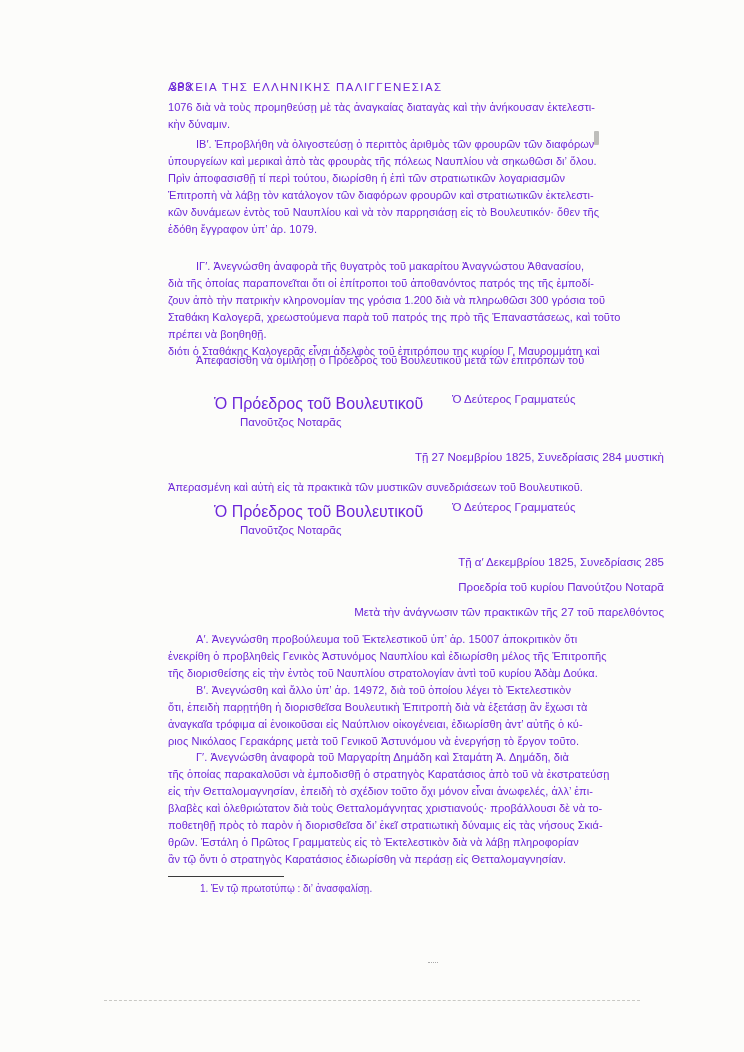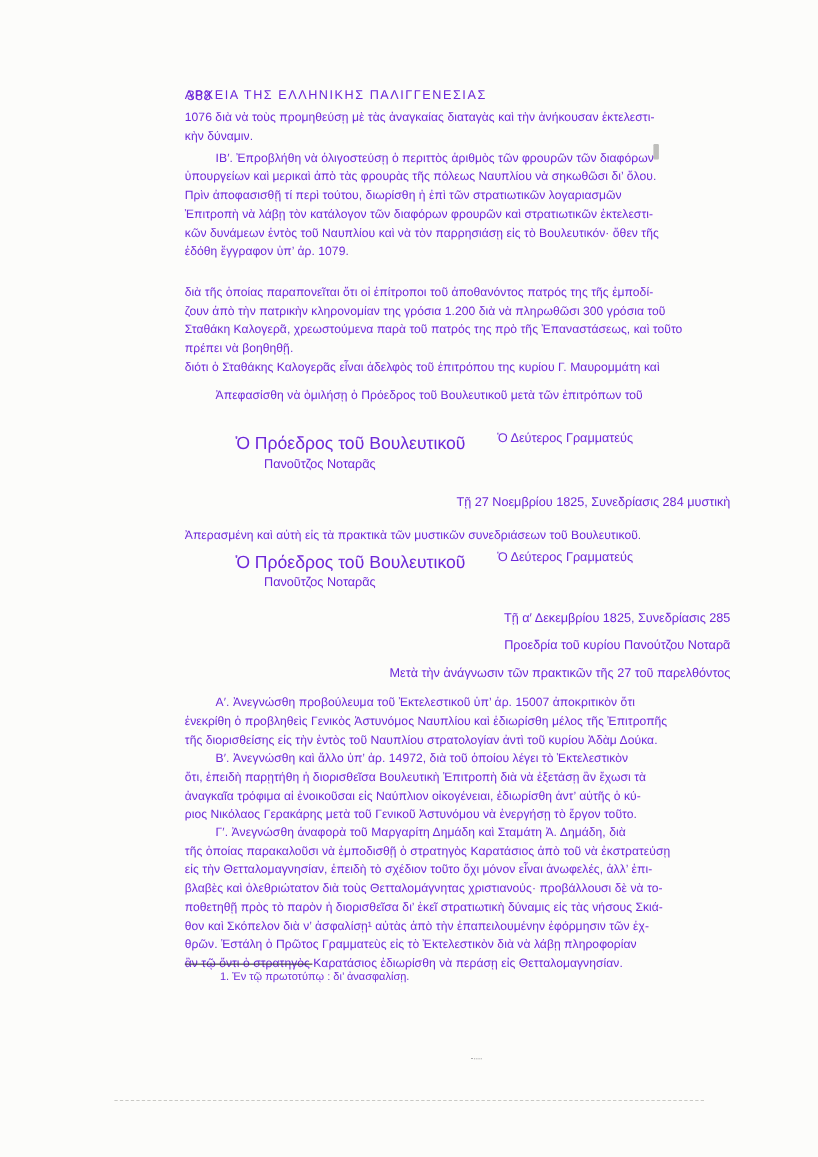--- a/index.html
+++ b/index.html
@@ -46,20 +46,21 @@
   <div class="abs textblock" style="top:136px">
     <div class="line ind">ΙΒ′. Ἐπροβλήθη νὰ ὀλιγοστεύσῃ ὁ περιττὸς ἀριθμὸς τῶν φρουρῶν τῶν διαφόρων</div>
     <div class="line">ὑπουργείων καὶ μερικαὶ ἀπὸ τὰς φρουρὰς τῆς πόλεως Ναυπλίου νὰ σηκωθῶσι δι’ ὅλου.</div>
     <div class="line">Πρὶν ἀποφασισθῇ τί περὶ τούτου, διωρίσθη ἡ ἐπὶ τῶν στρατιωτικῶν λογαριασμῶν</div>
     <div class="line">Ἐπιτροπὴ νὰ λάβῃ τὸν κατάλογον τῶν διαφόρων φρουρῶν καὶ στρατιωτικῶν ἐκτελεστι-</div>
     <div class="line">κῶν δυνάμεων ἐντὸς τοῦ Ναυπλίου καὶ νὰ τὸν παρρησιάσῃ εἰς τὸ Βουλευτικόν· ὅθεν τῆς</div>
     <div class="line">ἐδόθη ἔγγραφον ὑπ’ ἀρ. 1079.</div>
   </div>
 
   <div class="abs textblock" style="top:258px">
+    <div class="line ind">ΙΓ′. Ἀνεγνώσθη ἀναφορὰ τῆς θυγατρὸς τοῦ μακαρίτου Ἀναγνώστου Ἀθανασίου,</div>
     <div class="line">διὰ τῆς ὁποίας παραπονεῖται ὅτι οἱ ἐπίτροποι τοῦ ἀποθανόντος πατρός της τῆς ἐμποδί-</div>
     <div class="line">ζουν ἀπὸ τὴν πατρικὴν κληρονομίαν της γρόσια 1.200 διὰ νὰ πληρωθῶσι 300 γρόσια τοῦ</div>
     <div class="line">Σταθάκη Καλογερᾶ, χρεωστούμενα παρὰ τοῦ πατρός της πρὸ τῆς Ἐπαναστάσεως, καὶ τοῦτο</div>
     <div class="line">πρέπει νὰ βοηθηθῇ.</div>
     <div class="line">διότι ὁ Σταθάκης Καλογερᾶς εἶναι ἀδελφὸς τοῦ ἐπιτρόπου της κυρίου Γ. Μαυρομμάτη καὶ</div>
   </div>
 
   <div class="abs textblock" style="top:352px">
     <div class="line ind">Ἀπεφασίσθη νὰ ὁμιλήσῃ ὁ Πρόεδρος τοῦ Βουλευτικοῦ μετὰ τῶν ἐπιτρόπων τοῦ</div>
   </div>
@@ -98,21 +99,20 @@
     <div class="line">ἀναγκαῖα τρόφιμα αἱ ἐνοικοῦσαι εἰς Ναύπλιον οἰκογένειαι, ἐδιωρίσθη ἀντ’ αὐτῆς ὁ κύ-</div>
     <div class="line">ριος Νικόλαος Γερακάρης μετὰ τοῦ Γενικοῦ Ἀστυνόμου νὰ ἐνεργήσῃ τὸ ἔργον τοῦτο.</div>
   </div>
 
   <div class="abs textblock" style="top:749px">
     <div class="line ind">Γ′. Ἀνεγνώσθη ἀναφορὰ τοῦ Μαργαρίτη Δημάδη καὶ Σταμάτη Ἀ. Δημάδη, διὰ</div>
     <div class="line">τῆς ὁποίας παρακαλοῦσι νὰ ἐμποδισθῇ ὁ στρατηγὸς Καρατάσιος ἀπὸ τοῦ νὰ ἐκστρατεύσῃ</div>
     <div class="line">εἰς τὴν Θετταλομαγνησίαν, ἐπειδὴ τὸ σχέδιον τοῦτο ὄχι μόνον εἶναι ἀνωφελές, ἀλλ’ ἐπι-</div>
     <div class="line">βλαβὲς καὶ ὀλεθριώτατον διὰ τοὺς Θετταλομάγνητας χριστιανούς· προβάλλουσι δὲ νὰ το-</div>
     <div class="line">ποθετηθῇ πρὸς τὸ παρὸν ἡ διορισθεῖσα δι’ ἐκεῖ στρατιωτικὴ δύναμις εἰς τὰς  νήσους Σκιά-</div>
-    <div class="line">θον καὶ Σκόπελον  διὰ ν’ ἀσφαλίσῃ¹ αὐτὰς ἀπὸ τὴν ἐπαπειλουμένην ἐφόρμησιν τῶν ἐχ-</div>
     <div class="line">θρῶν. Ἐστάλη ὁ Πρῶτος Γραμματεὺς εἰς τὸ Ἐκτελεστικὸν  διὰ νὰ λάβῃ πληροφορίαν</div>
     <div class="line">ἂν τῷ ὄντι ὁ στρατηγὸς Καρατάσιος ἐδιωρίσθη νὰ περάσῃ εἰς Θετταλομαγνησίαν.</div>
   </div>
 
   <div class="abs footnote-rule"></div>
   <div class="abs footnote">1. Ἐν τῷ πρωτοτύπῳ : δι’ ἀνασφαλίσῃ.</div>
 
   <div class="abs artifact-mark"></div>
   <div class="abs artifact-dash"></div>
   <div class="abs artifact-smudge"></div>

